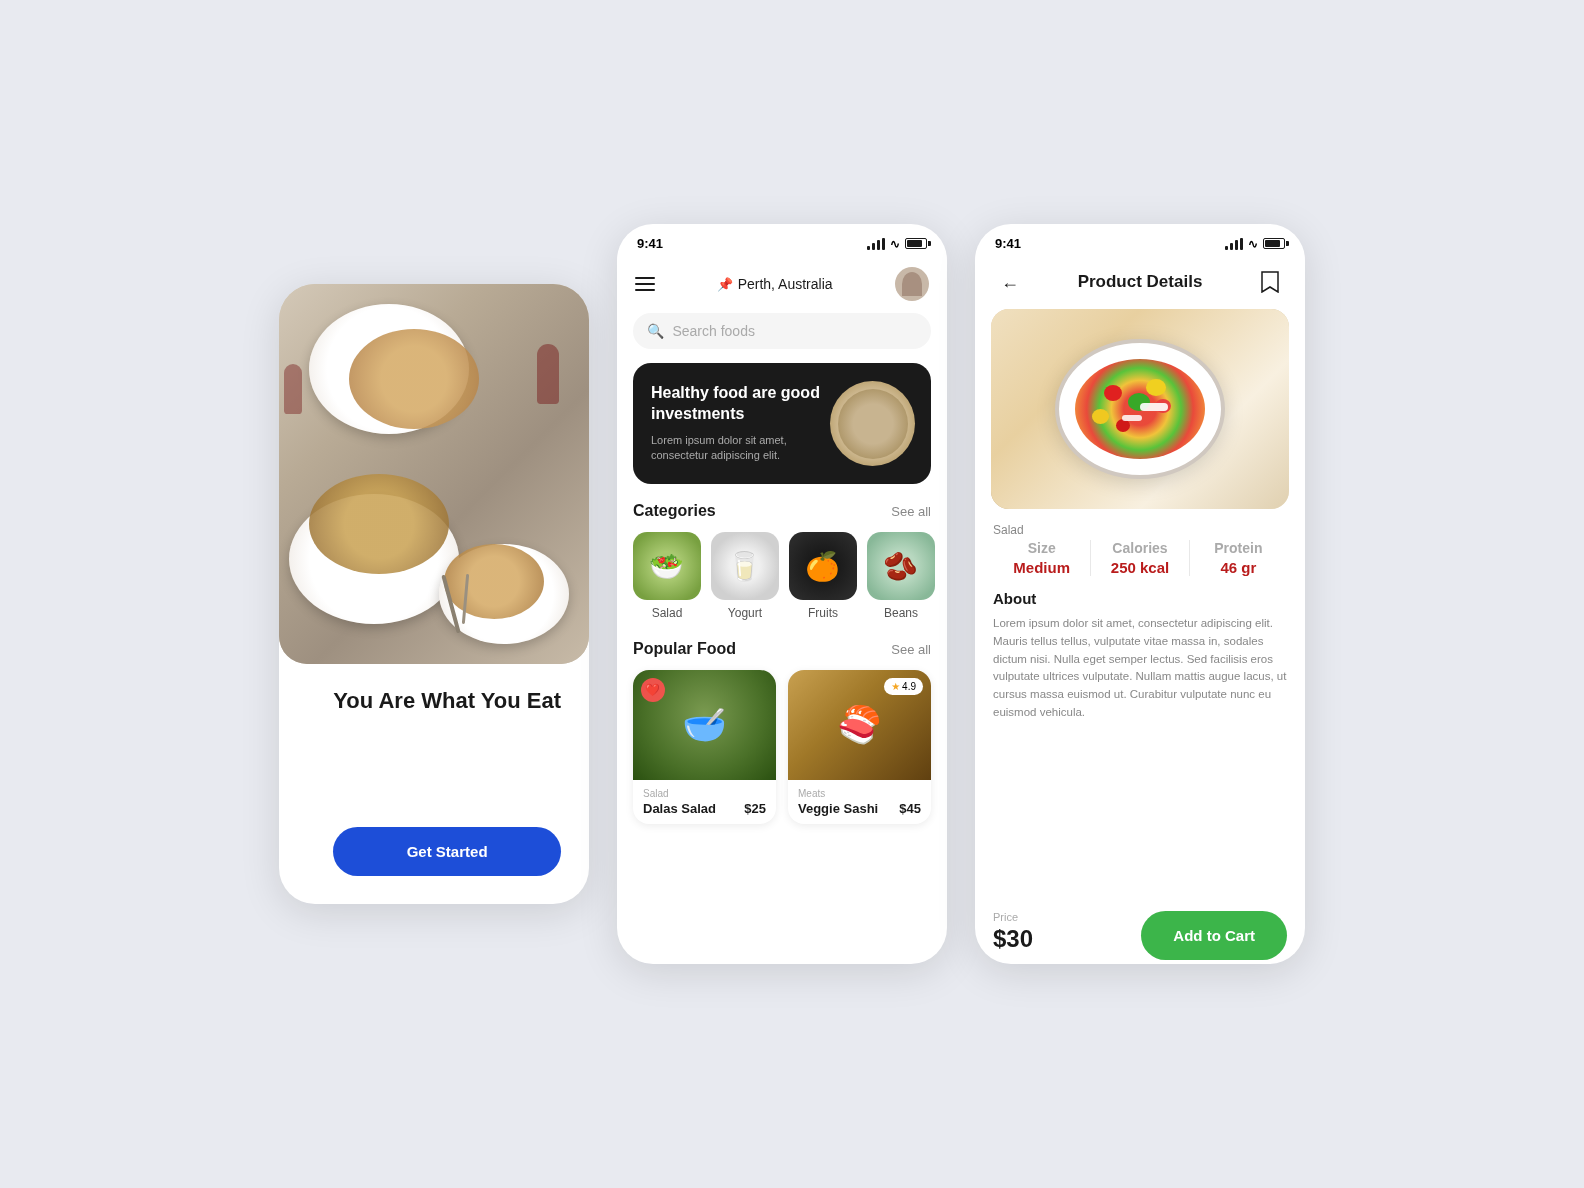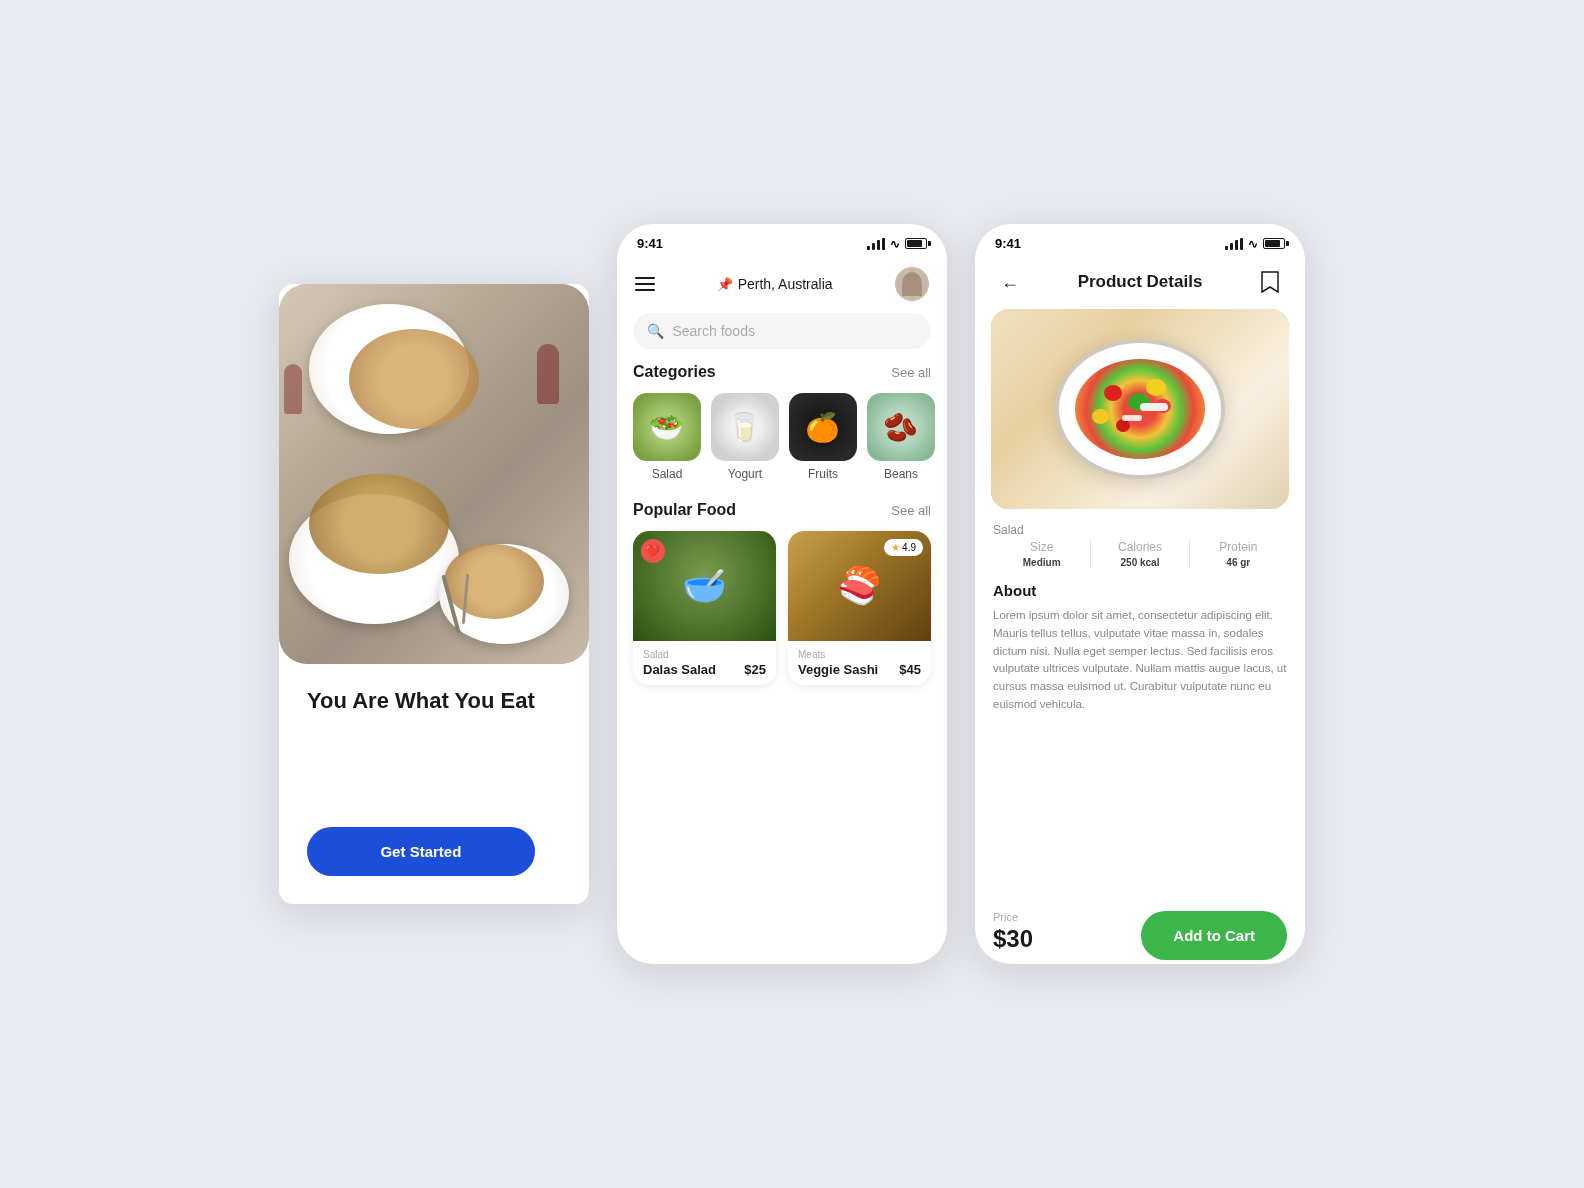--- a/index.html
+++ b/index.html
@@ -24,22 +24,21 @@
       background: #fff;
       border-radius: 36px;
       overflow: hidden;
       box-shadow: 0 8px 40px rgba(0,0,0,0.12);
     }
     .screen-1 {
       width: 310px;
       height: 620px;
       display: flex;
       flex-direction: column;
-      align-items: flex-start;
-      border-radius: 14px;
+      align-items: flex-end;
     }
     .screen-1 .food-image {
       width: 100%;
       height: 380px;
       background: #c8c0b0;
       border-radius: 28px;
       overflow: hidden;
       position: relative;
     }
     .food-image-inner {
@@ -533,28 +532,29 @@
       margin-bottom: 14px;
     }
     .stat-item {
       flex: 1;
       text-align: center;
     }
     .stat-item:not(:last-child) {
       border-right: 1px solid #e8e8e8;
     }
     .stat-label {
-      font-size: 12px;
+      font-size: 14px;
       color: #aaa;
       margin-bottom: 3px;
+      font-weight: bold;
     }
     .stat-value {
-      font-size: 10px;
+      font-size: 15px;
       font-weight: 600;
-      color: #404040;
+      color: #b91c1c;
     }
     .about-title {
       font-size: 15px;
       font-weight: 700;
       color: #1a1a1a;
       margin-bottom: 8px;
     }
     .about-text {
       font-size: 11.5px;
       color: #888;
@@ -653,20 +653,29 @@
       <div class="avatar">
         <div class="avatar-shape"></div>
       </div>
     </div>
 
     <div class="search-bar">
       <span class="search-icon">🔍</span>
       <span class="search-placeholder">Search foods</span>
     </div>
 
+    <div class="banner">
+      <div class="banner-text">
+        <div class="banner-title">Healthy food are good investments</div>
+        <div class="banner-desc">Lorem ipsum dolor sit amet, consectetur adipiscing elit.</div>
+      </div>
+      <div class="banner-image">
+        <div class="banner-food"></div>
+      </div>
+    </div>
 
     <div class="section-header">
       <span class="section-title">Categories</span>
       <span class="see-all">See all</span>
     </div>
     <div class="categories">
 
       <div class="category-item">
         <div class="category-img cat-salad">
           <div class="cat-food">🥗</div>

